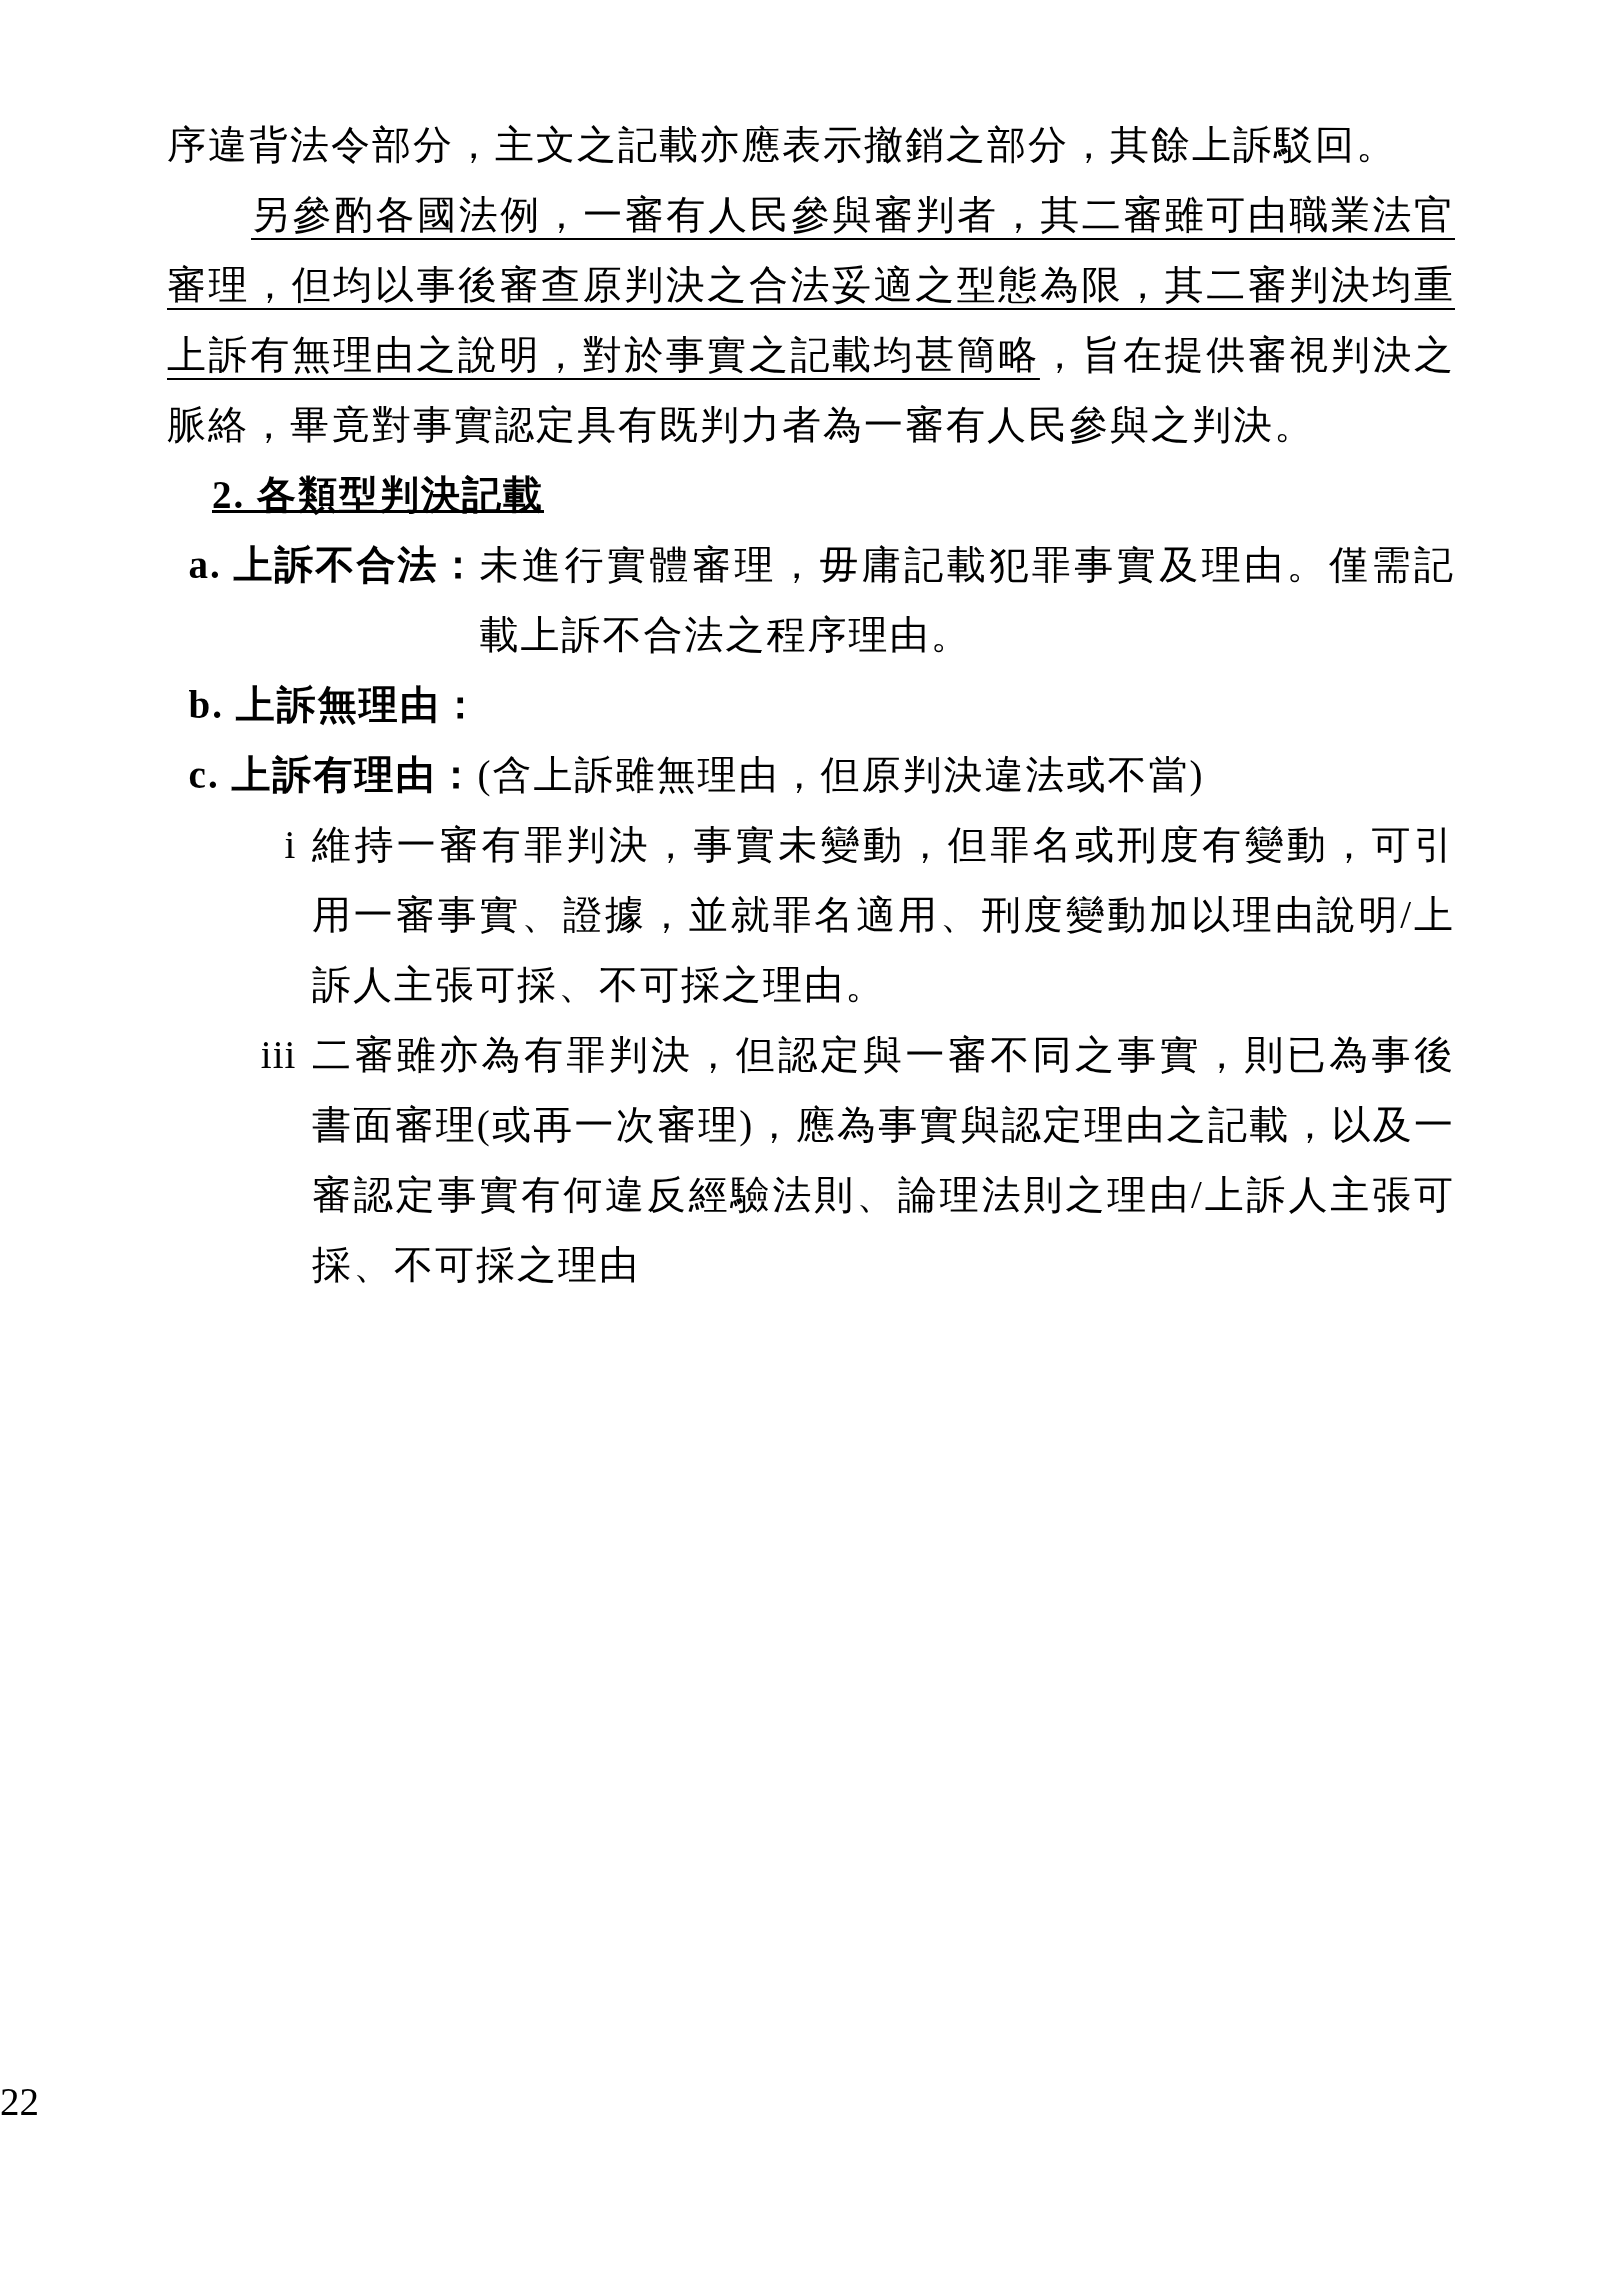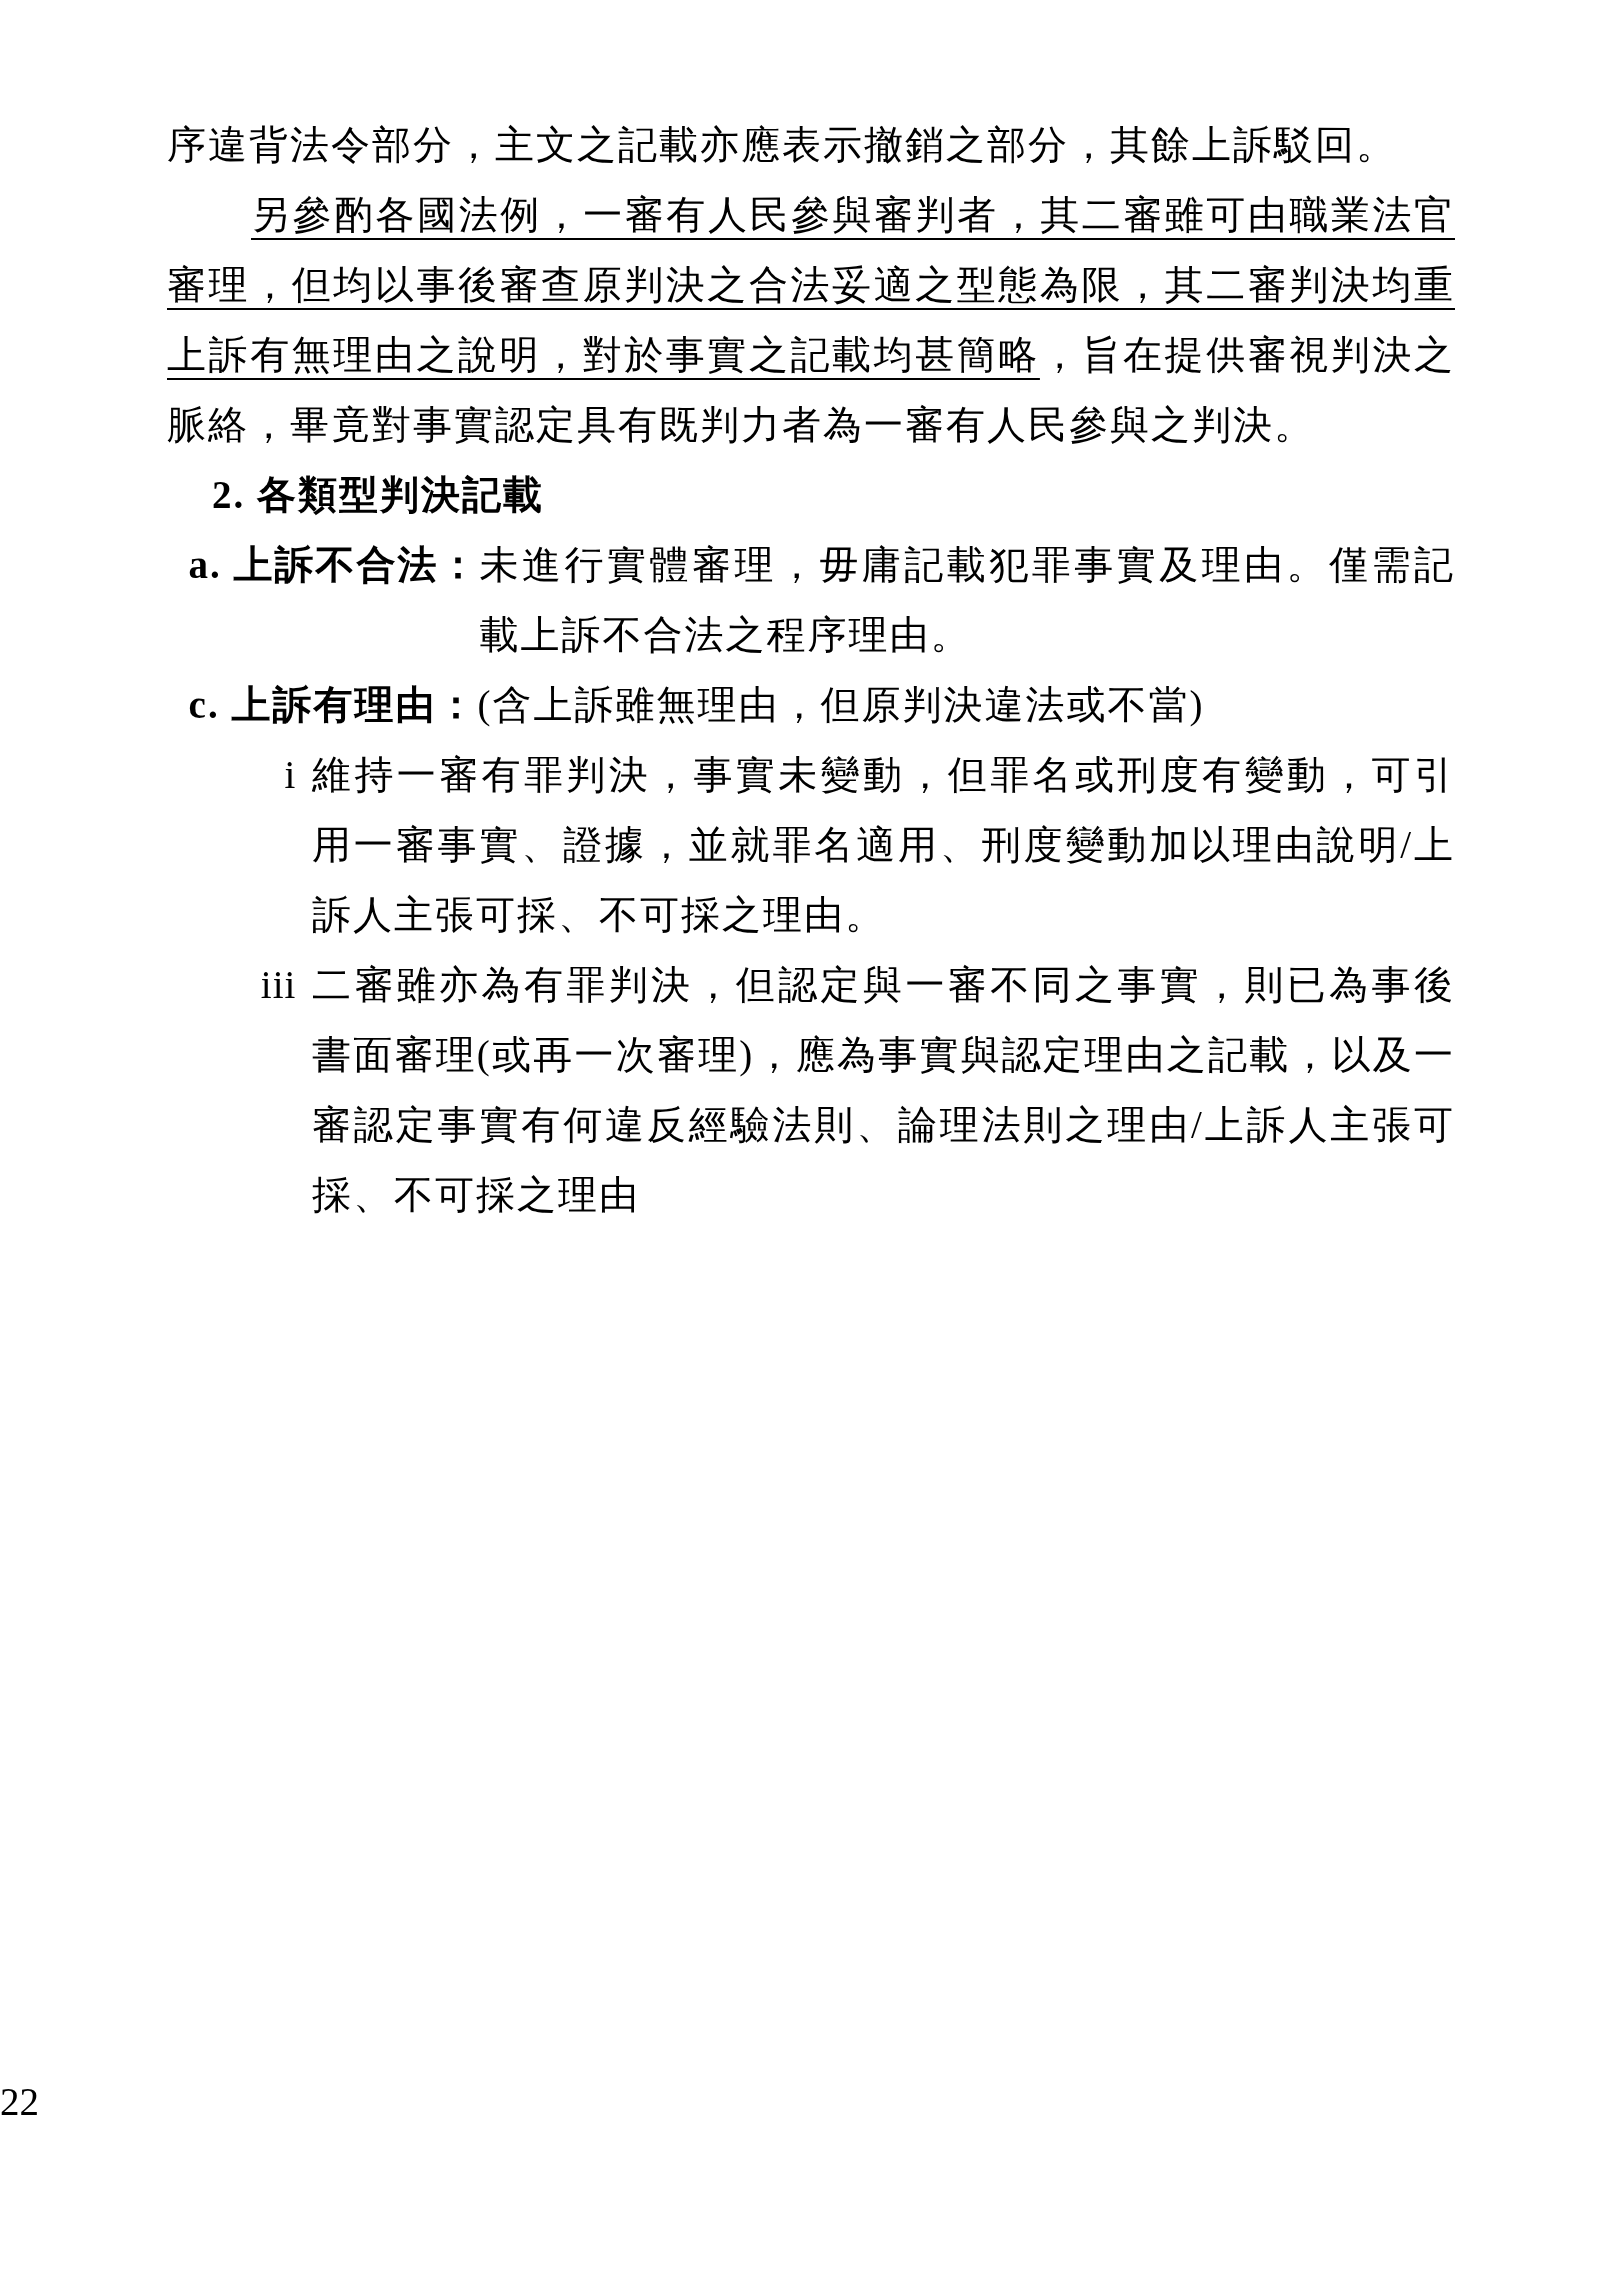--- a/index.html
+++ b/index.html
@@ -26,20 +26,21 @@
   .para { text-align: justify; }
   .indent { text-indent: 84px; }
   .u {
     text-decoration: underline;
     text-underline-offset: 9.8px;
     text-decoration-thickness: 2px;
   }
   .heading {
     padding-left: 45px;
     font-weight: bold;
+    text-decoration: underline;
   }
   .hang {
     display: flex;
     padding-left: 21.6px;
     align-items: flex-start;
   }
   .hang .label {
     flex: 0 0 auto;
     font-weight: bold;
     white-space: nowrap;
@@ -94,20 +95,21 @@
     <p class="para indent"><span class="u">另參酌各國法例，一審有人民參與審判者，其二審雖可由職業法官審理，但均以事後審查原判決之合法妥適之型態為限，其二審判決均重上訴有無理由之說明，對於事實之記載均甚簡略</span><span>，旨在提供審視判決之脈絡，畢竟對事實認定具有既判力者為一審有人民參與之判決。</span></p>
 
     <div class="heading">2. 各類型判決記載</div>
 
     <div class="hang">
       <span class="label">a. 上訴不合法：</span>
       <div class="body">未進行實體審理，毋庸記載犯罪事實及理由。僅需記載上訴不合法之程序理由。</div>
     </div>
 
     <div class="hang">
+      <span class="label">b. 上訴無理由：</span>
     </div>
 
     <div class="hang">
       <span class="label">c. 上訴有理由：</span>
       <div class="body">(含上訴雖無理由，但原判決違法或不當)</div>
     </div>
 
     <div class="sub">
       <div class="roman-list">
 

